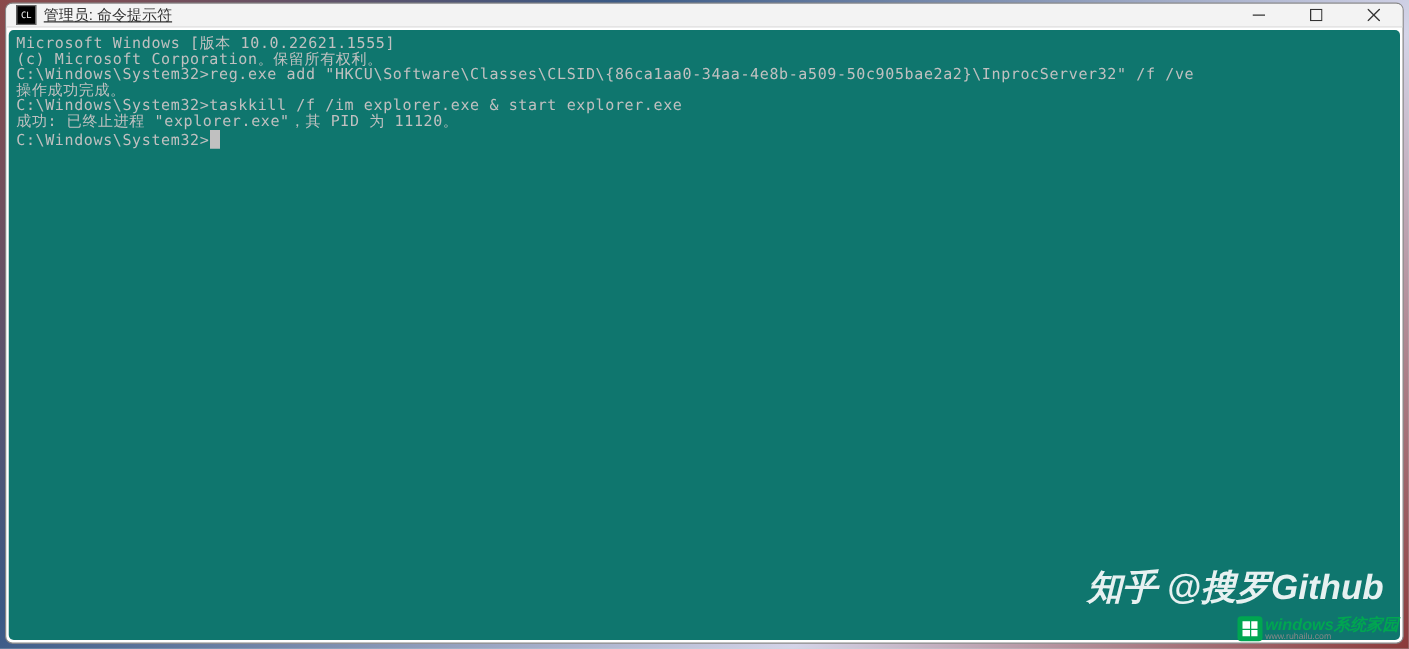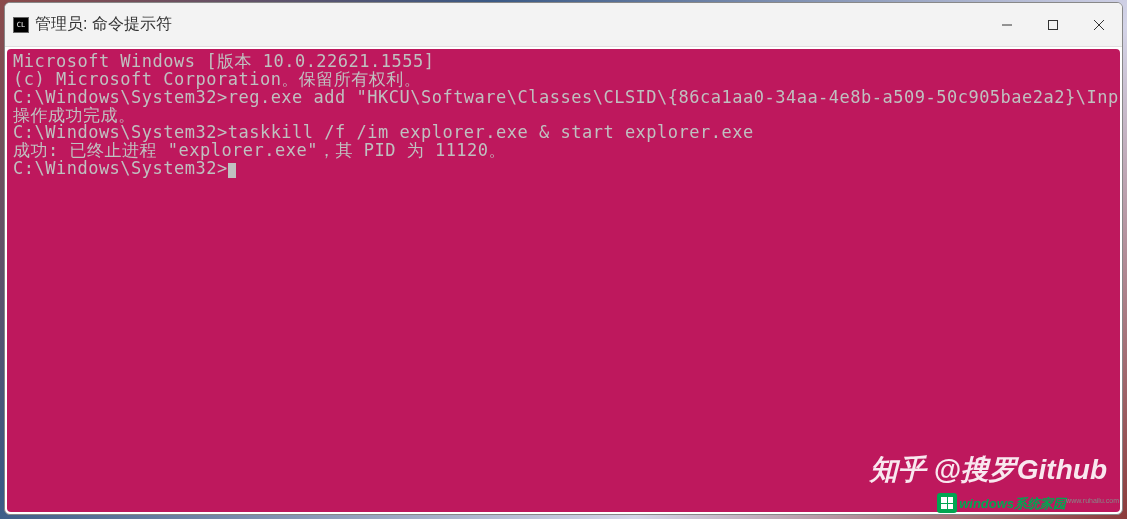--- a/index.html
+++ b/index.html
@@ -22,44 +22,45 @@
       right: 4px;
       bottom: 4px;
       background: #fff;
       border: 1px solid #888;
       border-radius: 6px;
       overflow: hidden;
       display: flex;
       flex-direction: column;
     }
     .titlebar {
-      height: 44px;
+      height: 19px;
       background: #f3f3f3;
       display: flex;
       align-items: center;
       padding: 0 0 0 8px;
       border-bottom: 1px solid #e0e0e0;
     }
     .titlebar-icon {
       width: 16px;
       height: 16px;
       margin-right: 6px;
       background: #000;
       border: 1px solid #666;
       display: flex;
       align-items: center;
       justify-content: center;
       font-size: 7px;
       color: #fff;
       font-family: monospace;
     }
     .titlebar-title {
-      font-size: 16px;
+      font-size: 12px;
       color: #333;
       flex: 1;
+      text-decoration: underline;
     }
     .window-controls {
       display: flex;
       height: 100%;
     }
     .win-btn {
       width: 46px;
       height: 100%;
       display: flex;
       align-items: center;
@@ -67,24 +68,24 @@
       font-size: 10px;
       color: #333;
       cursor: pointer;
     }
     .win-btn svg {
       width: 10px;
       height: 10px;
     }
     .terminal {
       flex: 1;
-      background: #be185d;
+      background: #0f766e;
       padding: 4px 6px;
       font-family: "NSimSun", "SimSun", "Consolas", monospace;
-      font-size: 17px;
+      font-size: 12px;
       color: #c0c0c0;
       line-height: 1.05;
       letter-spacing: 0.5px;
       white-space: pre;
       overflow: hidden;
       margin: 2px;
       border-radius: 4px;
     }
     .terminal .line {
       display: block;
@@ -137,21 +138,21 @@
       display: grid;
       grid-template-columns: 1fr 1fr;
       grid-template-rows: 1fr 1fr;
       gap: 1px;
     }
     .wm-logo-inner div {
       background: #fff;
     }
     .wm-text {
       display: flex;
-      flex-direction: row;
+      flex-direction: column;
       line-height: 1;
     }
     .wm-text-top {
       color: #00a651;
       font-size: 13px;
       font-weight: bold;
       font-style: italic;
     }
     .wm-text-bottom {
       color: #888;

